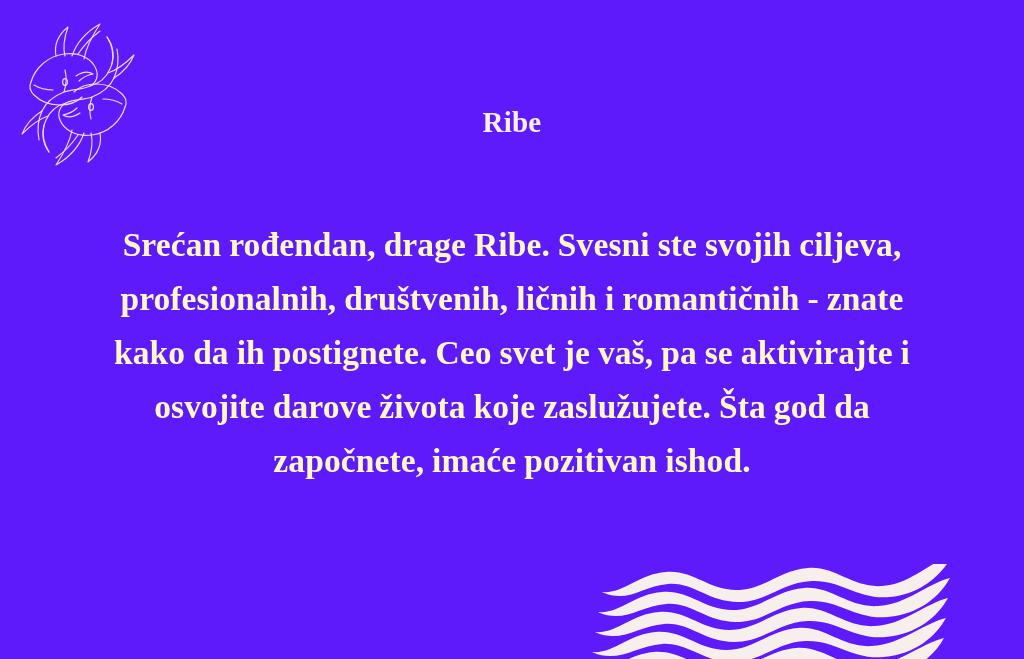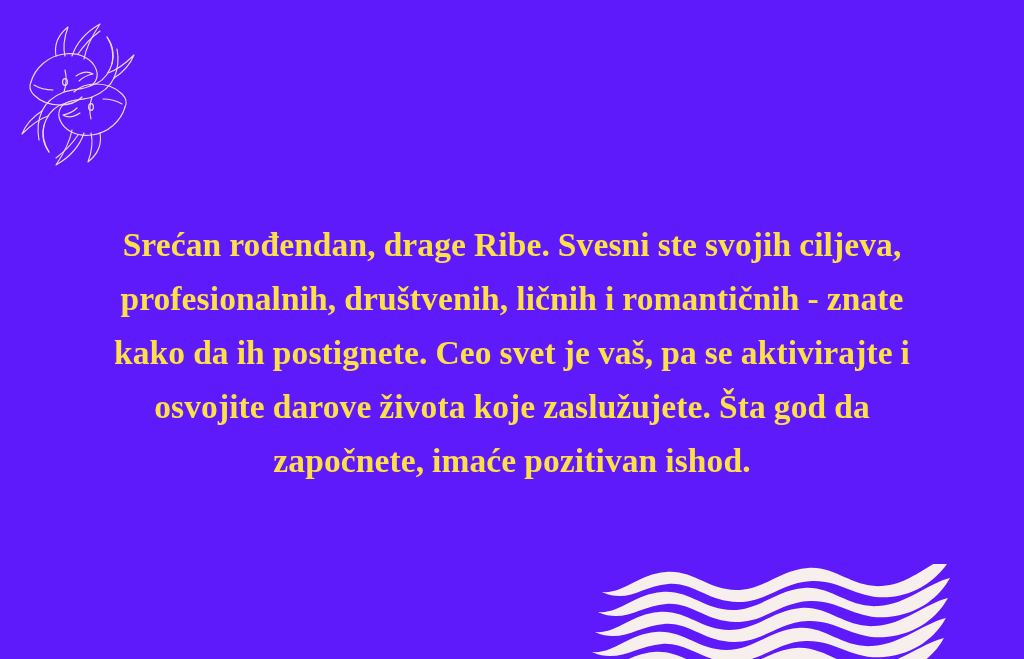--- a/index.html
+++ b/index.html
@@ -46,21 +46,21 @@
     line-height: 1.1;
   }
 
   
   #horoscope-text {
     position: absolute;
     left: 92px;
     top: 218px;
     width: 840px;
     text-align: center;
-    color: #fde047;
+    color: #fef9c3;
     font-size: 33.5px;
     font-weight: bold;
     line-height: 54px;
     letter-spacing: 0.1px;
     word-spacing: -0.5px;
   }
 
   
   #wave-decoration {
     position: absolute;
@@ -118,20 +118,21 @@
       <path d="M72 101 C66 105 60 106 55 103 C60 102 65 100 69 96"></path>
       <path d="M106 66 C114 61 122 53 126 43 C118 51 109 58 100 61"></path>
       <path d="M106 66 C110 57 111 47 109 37"></path>
       <path d="M58 91 C50 93 42 99 38 108 C33 119 34 131 41 140"></path>
 
       <path d="M99 25 C104 33 106 43 104 52"></path>
       <path d="M41 140 C36 132 34 122 36 113"></path>
     </svg>
   </div>
 
+  <div id="sign-title">Ribe</div>
 
   <div id="horoscope-text">Srećan rođendan, drage Ribe. Svesni ste svojih ciljeva, profesionalnih, društvenih, ličnih i romantičnih - znate kako da ih postignete. Ceo svet je vaš, pa se aktivirajte i osvojite darove života koje zaslužujete. Šta god da započnete, imaće pozitivan ishod.</div>
 
   <div id="wave-decoration">
     <svg viewBox="0 0 434 95" fill="none" xmlns="http://www.w3.org/2000/svg" preserveAspectRatio="none">
 
       <g fill="#F7EFEC">
 
         <path d="M12 28
                  C34 30 48 10 76 8

